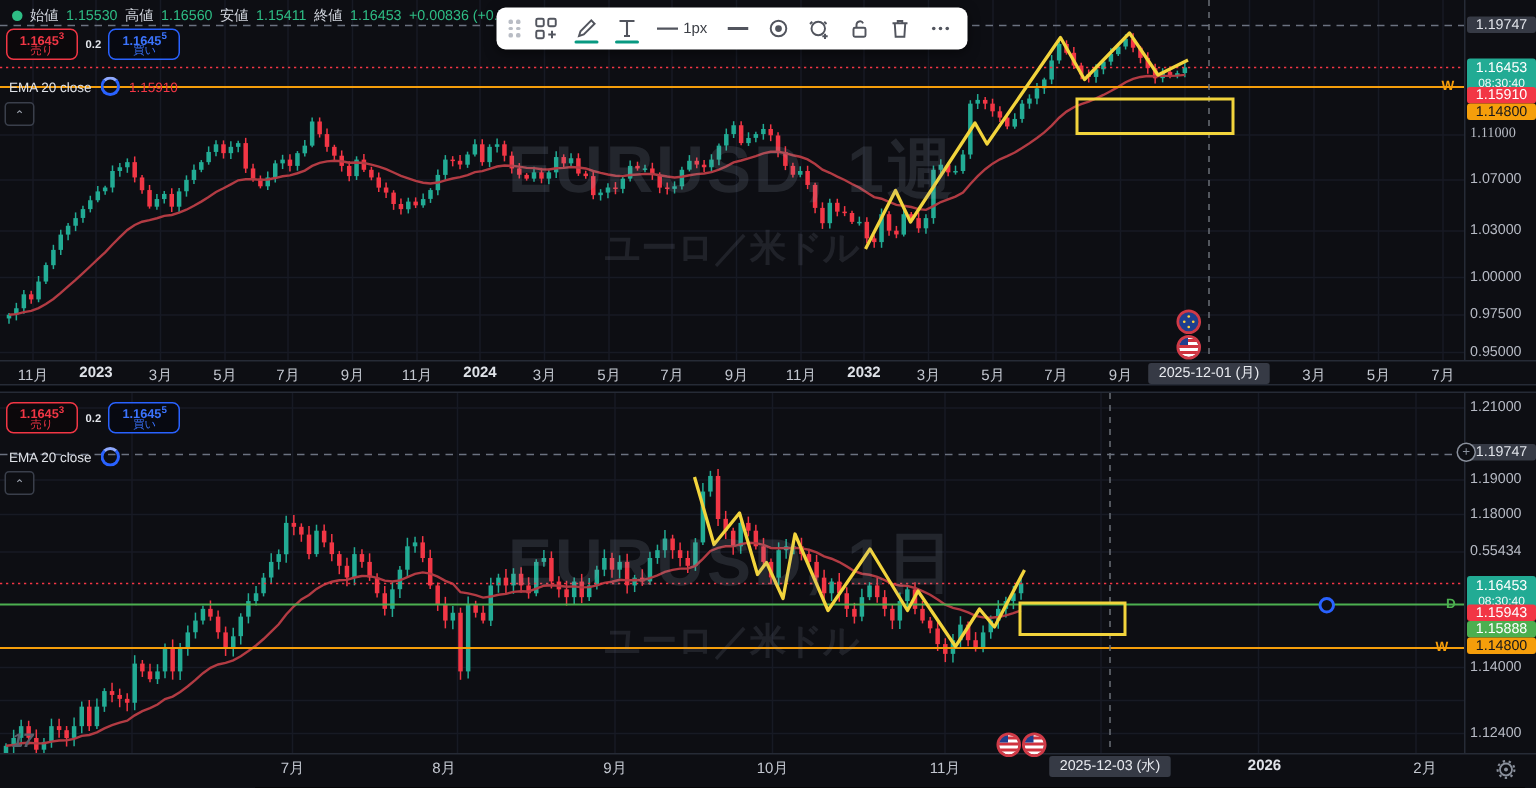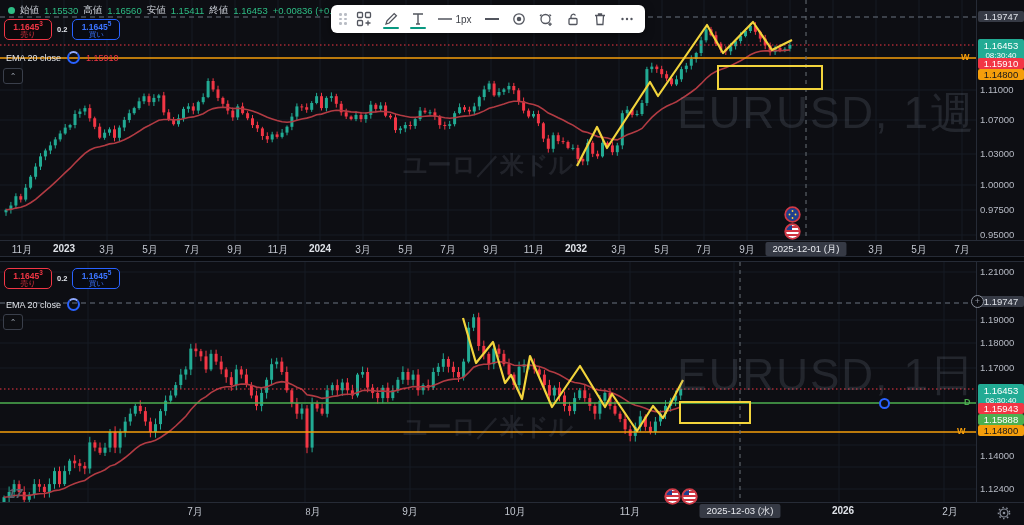--- a/index.html
+++ b/index.html
@@ -41,21 +41,21 @@
   .trade-btn .p sup{font-size:6.5px;}
   .trade-btn .a{font-size:7.5px;}
   .spread{font-size:7.5px;color:#e3e6ec;font-weight:700;}
   .ind-row{position:absolute;left:6px;display:flex;align-items:center;gap:6px;font-size:9px;z-index:5;}
   .ind-name{color:#dfe2e8;}
   .spinner{width:9px;height:9px;border-radius:50%;border:2px solid #2962ff;border-top-color:#8fa9ff;display:inline-block;}
   .ind-val{color:#f23645;}
   .collapse-btn{position:absolute;left:3px;width:18px;height:14px;border:1px solid #3a3f4b;border-radius:3px;
                background:rgba(13,14,19,.9);color:#9aa0ab;font-size:8px;display:flex;align-items:center;justify-content:center;z-index:5;cursor:pointer;}
   .watermark{position:absolute;left:0;width:976px;text-align:center;pointer-events:none;z-index:1;}
-  .wm-title{font-size:44px;font-weight:400;color:rgba(150,158,175,0.17);letter-spacing:2px;text-align:right;}
+  .wm-title{font-size:44px;font-weight:700;color:rgba(150,158,175,0.17);letter-spacing:2px;}
   .wm-sub{font-size:24px;font-weight:600;color:rgba(150,158,175,0.14);margin-top:6px;}
   .line-tag{position:absolute;font-size:9px;font-weight:700;z-index:3;}
   .toolbar{position:absolute;left:331px;top:5px;height:28px;background:#ffffff;border-radius:6px;
            box-shadow:0 2px 8px rgba(0,0,0,.5);display:flex;align-items:center;padding:0 6px;gap:3px;z-index:20;}
   .tb-item{width:24px;height:24px;display:flex;align-items:center;justify-content:center;border-radius:4px;
            position:relative;cursor:pointer;}
   .tb-item.wide{width:44px;gap:3px;}
   .tb-item .uline{position:absolute;left:4px;right:4px;bottom:2px;height:2.5px;background:#089981;border-radius:1px;}
   .tb-label{font-size:10px;color:#3c3f46;}
   .drag-dots{display:grid;grid-template-columns:3px 3px;grid-gap:2px;}
@@ -501,21 +501,21 @@
     </div>
 
     <div class="axis-right" id="paxis-top">
       <div class="badge gray" style="top:11px">1.19747</div>
       <div class="badge green" style="top:39px;padding:1px 0">
         <span>1.16453</span>
         <span class="cd">08:30:40</span>
       </div>
       <div class="badge red" style="top:58px">1.15910</div>
       <div class="badge orange" style="top:69px">1.14800</div>
-    <span class="tick" style="top: 84px;">1.11000</span>
+    <span class="tick" style="top: 84px; font-family: Liberation Serif, serif;">1.11000</span>
         <span class="tick" style="top: 114px;">1.07000</span>
         <span class="tick" style="top: 148px;">1.03000</span>
         <span class="tick" style="top: 179px;">1.00000</span>
         <span class="tick" style="top: 204px;">0.97500</span>
         <span class="tick" style="top: 229px;">0.95000</span>
       </div>
 
     <div class="time-axis time-axis-top" id="taxis-top">
       <div class="date-badge" style="left:806px">2025-12-01 (月)</div>
     <span class="ttick" style="left: 22px;">11月</span>
@@ -986,38 +986,38 @@
       <div class="badge green" style="top:122px;padding:1px 0">
         <span>1.16453</span>
         <span class="cd">08:30:40</span>
       </div>
       <div class="badge red" style="top:141px">1.15943</div>
       <div class="badge lime" style="top:152px">1.15888</div>
       <div class="badge orange" style="top:163px">1.14800</div>
     <span class="tick" style="top: 4px;">1.21000</span>
         <span class="tick" style="top: 52px;">1.19000</span>
         <span class="tick" style="top: 75px;">1.18000</span>
-        <span class="tick" style="top: 100px;">1.17000</span>
-        <span class="tick" style="top: 188px;">1.14000</span>
+        <span class="tick" style="top: 100px;">0.55434</span>
+        <span class="tick" style="top: 177px;">1.14000</span>
         <span class="tick" style="top: 199px; margin-left: 44px;">1.13200</span>
         <span class="tick" style="top: 221px;">1.12400</span>
       </div>
 
     <div class="time-axis time-axis-bottom" id="taxis-bottom">
       <div class="date-badge" style="left:740px">2025-12-03 (水)</div>
       <div class="gear">
         <svg width="14" height="14" viewBox="0 0 14 14" fill="none" stroke="#8a909c">
           <circle cx="7" cy="7" r="4" stroke-width="1.2"></circle>
           <circle cx="7" cy="7" r="5.6" stroke-width="1.4" stroke-dasharray="1.6,2.4"></circle>
           <circle cx="7" cy="7" r="1.3" fill="#8a909c" stroke="none"></circle>
         </svg>
       </div>
     <span class="ttick" style="left: 88px; margin-top: 48px;">6月</span>
         <span class="ttick" style="left: 195px;">7月</span>
-        <span class="ttick" style="left: 313px; font-family: Liberation Serif, serif;">8月</span>
+        <span class="ttick" style="left: 296px;">8月</span>
         <span class="ttick" style="left: 410px;">9月</span>
         <span class="ttick" style="left: 515px;">10月</span>
         <span class="ttick" style="left: 630px;">11月</span>
         <span class="ttick yr" style="left: 843px;">2026</span>
         <span class="ttick" style="left: 950px;">2月</span>
       </div>
   </div>
 </div>
 
 </body></html>

